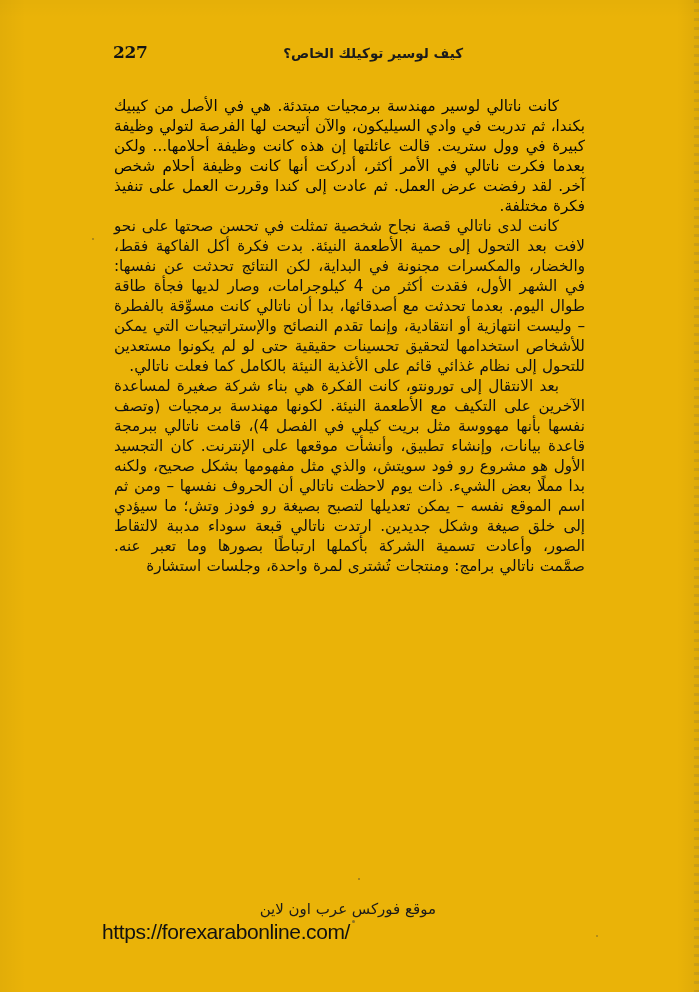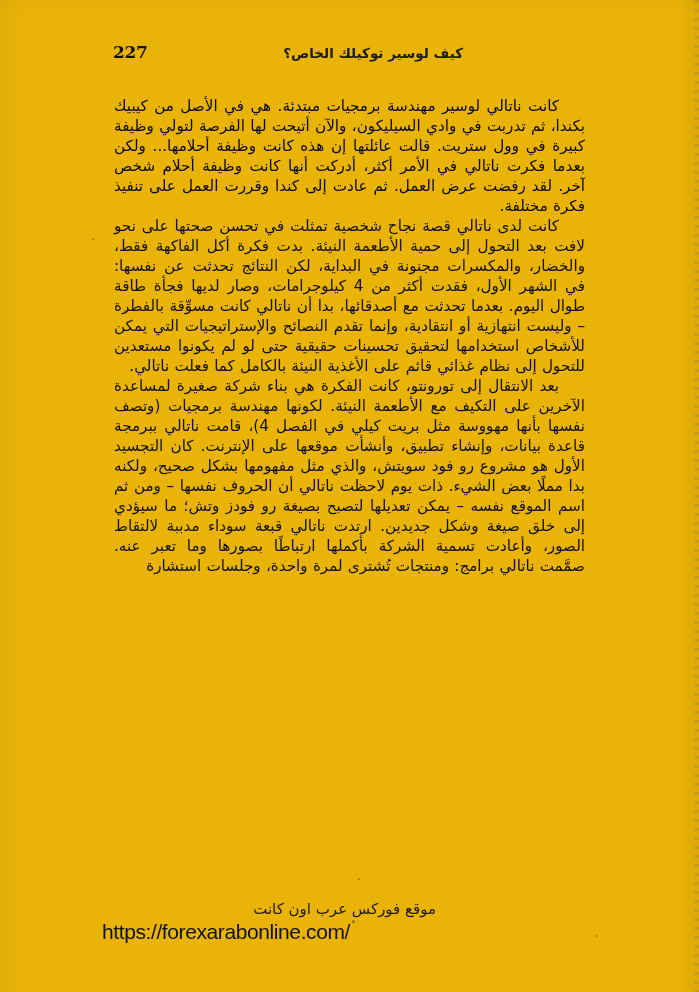--- a/index.html
+++ b/index.html
@@ -164,17 +164,17 @@
     <p class="para">بعد الانتقال إلى تورونتو، كانت الفكرة هي بناء شركة صغيرة لمساعدة الآخرين على التكيف مع الأطعمة النيئة. لكونها مهندسة برمجيات (وتصف نفسها بأنها مهووسة مثل بريت كيلي في الفصل 4)، قامت ناتالي ببرمجة قاعدة بيانات، وإنشاء تطبيق، وأنشأت موقعها على الإنترنت. كان التجسيد الأول هو مشروع رو فود سويتش، والذي مثل مفهومها بشكل صحيح، ولكنه بدا مملًا بعض الشيء. ذات يوم لاحظت ناتالي أن الحروف نفسها – ومن ثم اسم الموقع نفسه – يمكن تعديلها لتصبح بصيغة رو فودز وتش؛ ما سيؤدي إلى خلق صيغة وشكل جديدين. ارتدت ناتالي قبعة سوداء مدببة لالتقاط الصور، وأعادت تسمية الشركة بأكملها ارتباطًا بصورها وما تعبر عنه. صمَّمت ناتالي برامج: ومنتجات تُشترى لمرة واحدة، وجلسات استشارة</p>
   </div>
 
   <div class="speck" style="left:124px; top:310px; width:2px; height:2px; opacity:.5;"></div>
   <div class="speck" style="left:92px;  top:238px; width:2px; height:2px; opacity:.45;"></div>
   <div class="speck" style="left:352px; top:920px; width:3px; height:3px; opacity:.55;"></div>
   <div class="speck" style="left:596px; top:935px; width:2px; height:2px; opacity:.4;"></div>
   <div class="speck" style="left:358px; top:878px; width:2px; height:2px; opacity:.5;"></div>
 
   <div class="watermark">
-    <p class="wm-ar">موقع فوركس عرب اون كانت</p>
+    <p class="wm-ar">موقع فوركس عرب اون لاين</p>
     <p class="wm-url">https://forexarabonline.com/</p>
   </div>
 
 </div>
 
 </body></html>

